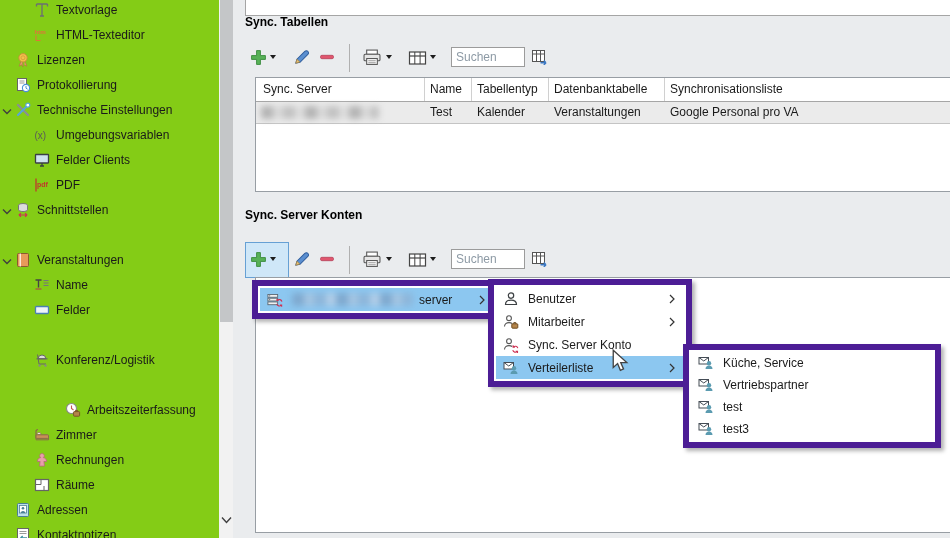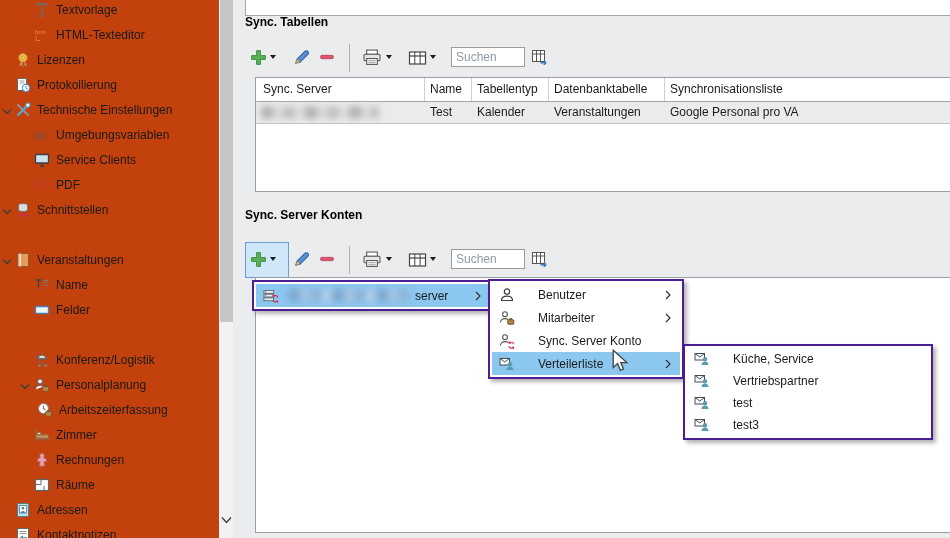--- a/index.html
+++ b/index.html
@@ -1,24 +1,24 @@
 <!DOCTYPE html>
 <html><head>
 <meta charset="utf-8">
 <style>
   html,body{margin:0;padding:0;}
   body{font-family:"Liberation Sans",sans-serif;font-size:12px;color:#1a1a1a;}
   .screen{position:relative;width:950px;height:538px;overflow:hidden;background:#fff;}
 
   
-  .sidebar{position:absolute;left:0;top:0;width:219px;height:538px;background:#c2410c;}
+  .sidebar{position:absolute;left:0;top:0;width:219px;height:538px;background:#84cc16;}
   .tree-item{position:absolute;left:0;width:219px;height:25px;display:flex;align-items:center;cursor:default;}
   .tree-item.lvl1{padding-left:14px;}
   .tree-item.lvl2{padding-left:33px;}
-  .tree-item.lvl3{padding-left:36px;}
+  .tree-item.lvl3{padding-left:64px;}
   .tree-item.selected{background:#cbcbcb;}
   .tree-item.selected .lbl{font-weight:bold;}
   .tree-item .lbl{margin-left:6px;white-space:nowrap;}
   .icon16{width:17px;height:17px;display:inline-flex;align-items:center;justify-content:center;flex:0 0 17px;}
   .icon16 svg{width:16px;height:16px;}
   .expander{position:absolute;left:2px;top:8px;width:11px;height:9px;}
   .expander svg{width:10px;height:8px;}
   .expander.sub{left:20px;}
 
   
@@ -43,26 +43,26 @@
   .th{position:absolute;top:0;height:23px;line-height:23px;white-space:nowrap;color:#1a1a1a;}
   .thead-border{position:absolute;left:0;top:23px;width:710px;height:1px;background:#a6a6a6;}
   .colsep{position:absolute;top:0;width:1px;height:45px;background:#d0d0d0;}
   .drow{position:absolute;left:0;top:24px;width:710px;height:21px;background:#ebebeb;border-bottom:1px solid #c4c4c4;}
   .td{position:absolute;top:0;height:21px;line-height:21px;white-space:nowrap;}
   .redacted{display:inline-block;border-radius:2px;filter:blur(3px);
     background:repeating-linear-gradient(90deg,#b4b4b4 0 12px,#d8d8d8 12px 22px,#c2c2c2 22px 34px,#dcdcdc 34px 44px);}
   .redacted.blue{background:repeating-linear-gradient(90deg,#7fa9cf 0 12px,#a3c4e2 12px 22px,#8db6da 22px 34px,#b0cde8 34px 44px);}
 
   
-  .menu{position:absolute;background:#fff;border:2px solid #4c1d95;padding:2px;box-shadow:3px 3px 4px rgba(0,0,0,0.3);z-index:10;}
+  .menu{position:absolute;background:#fff;border:6px solid #4c1d95;padding:2px;box-shadow:3px 3px 4px rgba(0,0,0,0.3);z-index:10;}
   .menu-item{position:relative;display:flex;align-items:center;height:23px;}
   .menu-item.h22{height:22px;}
   .menu-item.highlight{background:#8cc7f0;}
   .menu-item .icon16{margin-left:6px;}
-  .menu-item .mlbl{margin-left:23px;white-space:nowrap;}
+  .menu-item .mlbl{margin-left:9px;white-space:nowrap;}
   .menu-item .subchev{position:absolute;right:9px;top:6px;width:6px;height:10px;}
 
   .cursor{position:absolute;z-index:50;}
 </style>
 </head>
 <body>
 
 <div class="screen">
 
   <div class="sidebar">
@@ -126,21 +126,21 @@
         </span>
       <span class="lbl">Umgebungsvariablen</span>
     </div>
     <div class="tree-item lvl2" style="top:147px">
       <span class="icon16">
           <svg viewBox="0 0 16 16">
             <rect x="1.5" y="2.5" width="13" height="8.5" rx="0.5" fill="#cfe3ef" stroke="#3a3f44" stroke-width="1.3"></rect>
             <path d="M6 14h4M8 11v3" stroke="#3a3f44" stroke-width="1.3"></path>
           </svg>
         </span>
-      <span class="lbl">Service Clients</span>
+      <span class="lbl">Felder Clients</span>
     </div>
     <div class="tree-item lvl2" style="top:172px">
       <span class="icon16">
           <svg viewBox="0 0 16 16">
             <path d="M2 1.5v13" stroke="#c0392b" stroke-width="1.3"></path>
             <text x="3" y="9.5" font-size="7" font-weight="bold" fill="#c0392b" font-family="sans-serif">pdf</text>
           </svg>
         </span>
       <span class="lbl">PDF</span>
     </div>
@@ -191,34 +191,20 @@
       <span class="icon16">
           <svg viewBox="0 0 16 16">
             <path d="M4.2 6.8a3.8 3.8 0 0 1 7.6 0z" fill="#dcdcdc" stroke="#666"></path>
             <path d="M2.5 6.8h11" stroke="#666" stroke-width="1.2"></path>
             <path d="M3.5 2.5L5 12m0 0h7" stroke="#666" fill="none"></path>
             <circle cx="5.5" cy="13.6" r="1.2" fill="#888"></circle>
             <circle cx="11.5" cy="13.6" r="1.2" fill="#888"></circle>
           </svg>
         </span>
       <span class="lbl">Konferenz/Logistik</span>
-    </div>
-    <div class="tree-item lvl2" style="top:372px">
-      <span class="expander sub"><svg viewBox="0 0 10 8" width="10" height="8">
-            <path d="M1 1.5l4 4 4-4" fill="none" stroke="#3f3f3f" stroke-width="1.4"></path>
-          </svg></span>
-      <span class="icon16">
-          <svg viewBox="0 0 16 16">
-            <circle cx="6" cy="4.4" r="2.4" fill="#fff" stroke="#666" stroke-width="1.1"></circle>
-            <path d="M1.5 12.5c0-2.8 2-4 4.5-4 1.4 0 2.6.4 3.4 1" fill="#fff" stroke="#666" stroke-width="1.1"></path>
-            <rect x="8.6" y="9.6" width="6" height="4.6" rx="0.8" fill="#b5854b" stroke="#7a5526"></rect>
-            <path d="M10.6 9.6V8.4h2v1.2" fill="none" stroke="#7a5526"></path>
-          </svg>
-        </span>
-      <span class="lbl">Personalplanung</span>
     </div>
     <div class="tree-item lvl3" style="top:397px">
       <span class="icon16">
           <svg viewBox="0 0 16 16">
             <circle cx="6.5" cy="6.5" r="5" fill="#fff" stroke="#888" stroke-width="1.1"></circle>
             <path d="M6.5 3.5v3l2 1.5" stroke="#c0574f" fill="none" stroke-width="1.1"></path>
             <rect x="8.6" y="9.6" width="6" height="4.6" rx="0.8" fill="#b5854b" stroke="#7a5526"></rect>
             <path d="M10.6 9.6V8.4h2v1.2" fill="none" stroke="#7a5526"></path>
           </svg>
         </span>

